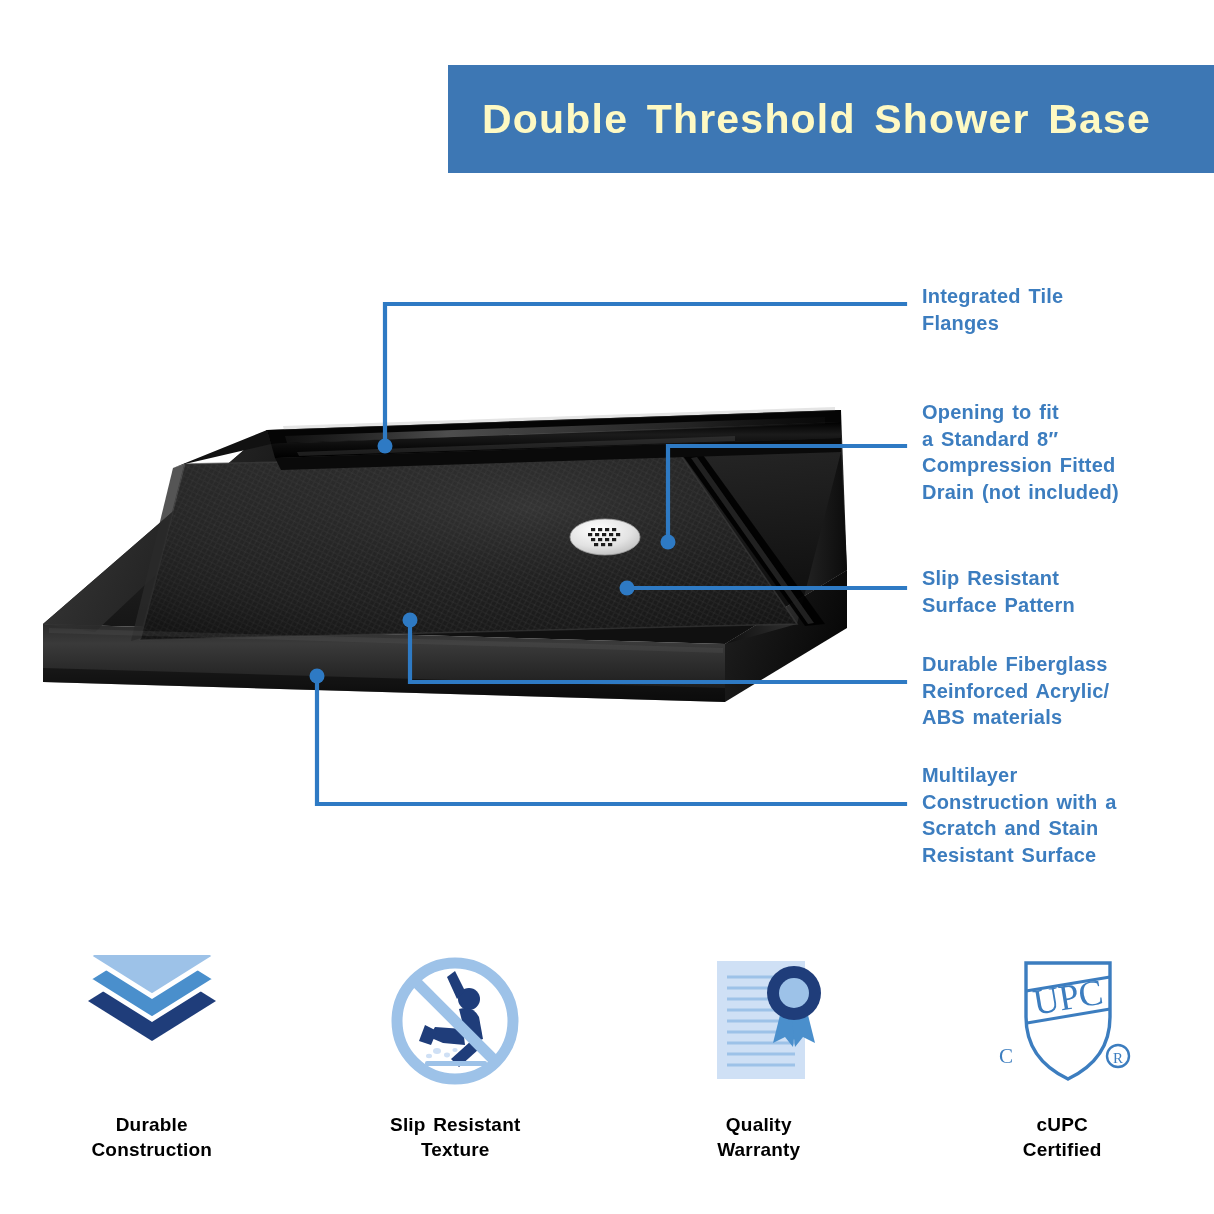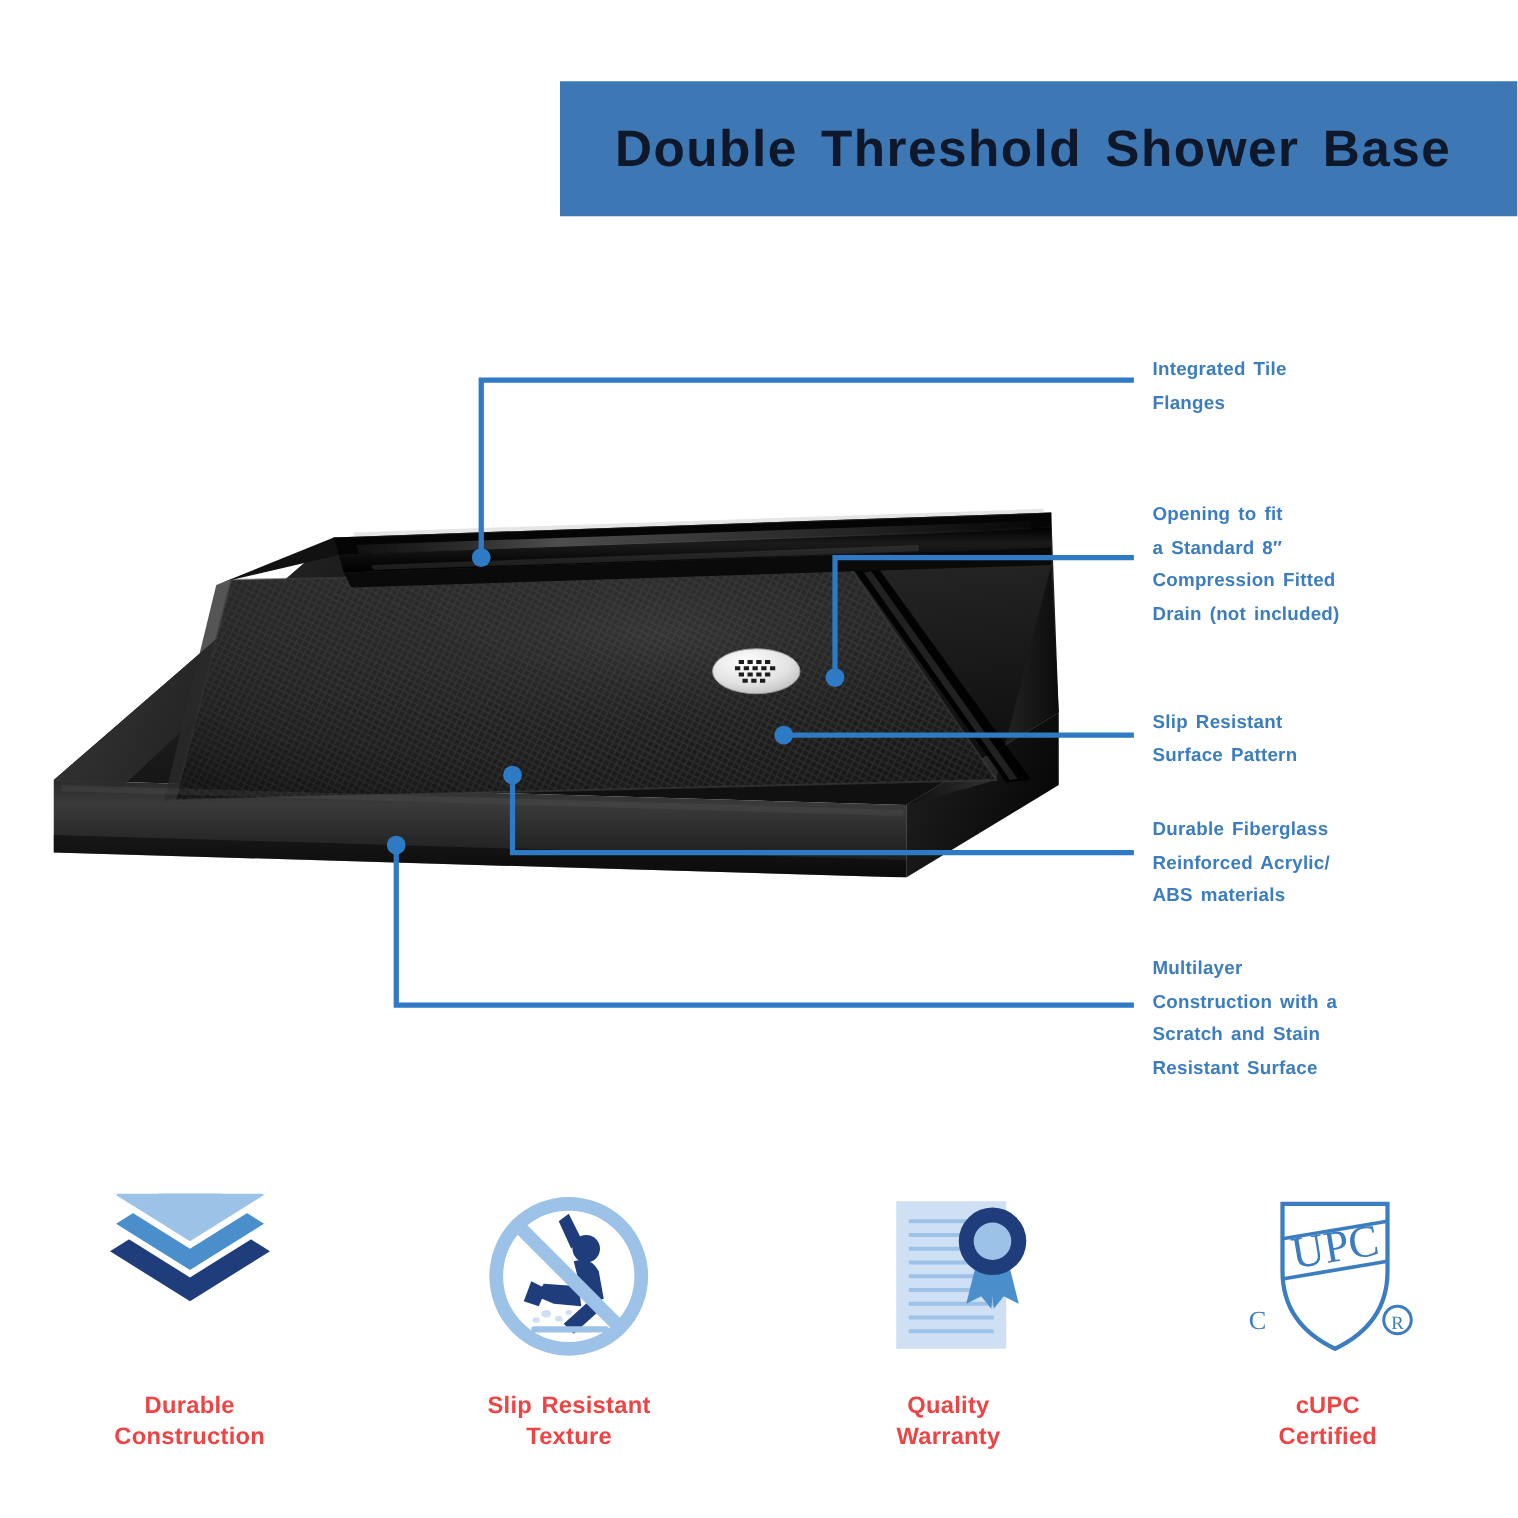--- a/index.html
+++ b/index.html
@@ -12,34 +12,34 @@
   }
   .stage{position:absolute;left:0;top:0;width:1214px;height:1214px;}
 
   
   .header-bar{
     position:absolute;left:448px;top:65px;width:766px;height:108px;
     background:#3d77b4;
     display:flex;align-items:center;
   }
   .header-title{
-    color:#0f172a;
+    color:#fef9c3;
     font-size:41px;
     font-weight:bold;
     letter-spacing:1.2px;
     word-spacing:6px;
-    padding-left:44px;
+    padding-left:34px;
     white-space:nowrap;
   }
 
   
   .callout{
     position:absolute;
     color:#3c7dbf;
-    font-size:15px;
+    font-size:20px;
     font-weight:bold;
     line-height:26.5px;
     letter-spacing:0.2px;
     word-spacing:2px;
     white-space:pre-line;
   }
   #callout-0{left:922px;top:283px;}
   #callout-1{left:922px;top:399px;}
   #callout-2{left:922px;top:565px;}
   #callout-3{left:922px;top:651px;}
@@ -61,21 +61,21 @@
   .feature{
     flex:1 1 0;
     display:flex;flex-direction:column;align-items:center;
   }
   .feature-icon{
     height:140px;width:150px;
     display:flex;align-items:center;justify-content:center;
   }
   .feature-label{
     margin-top:22px;
-    color:#ef4444;
+    color:#000000;
     font-size:19px;
     font-weight:bold;
     line-height:25px;
     text-align:center;
     white-space:pre-line;
     letter-spacing:0.2px;
     word-spacing:2px;
   }
 </style>
 </head>

